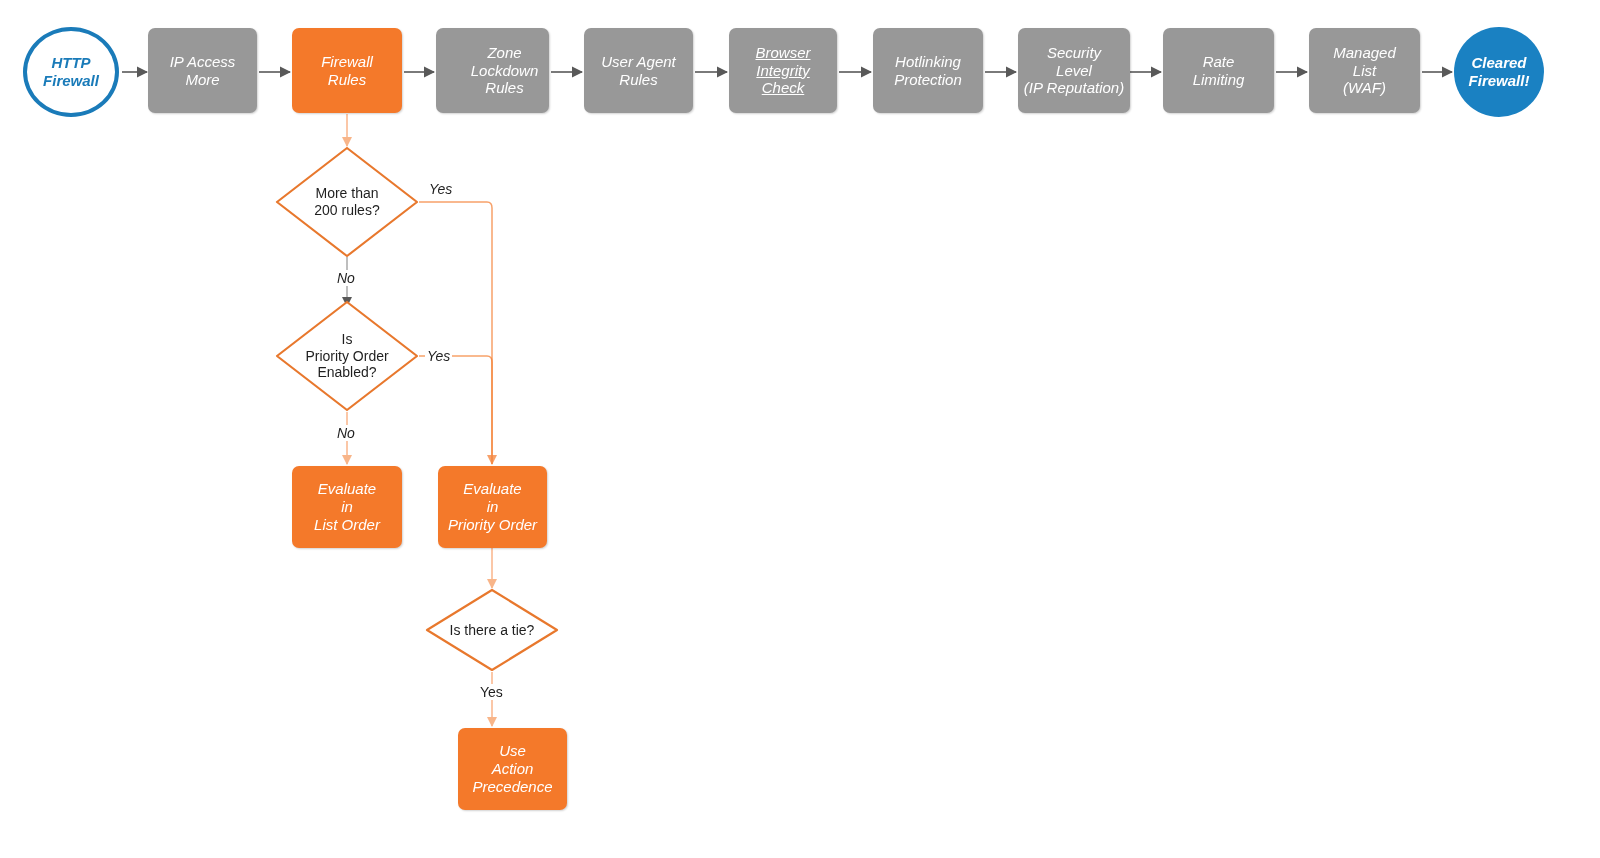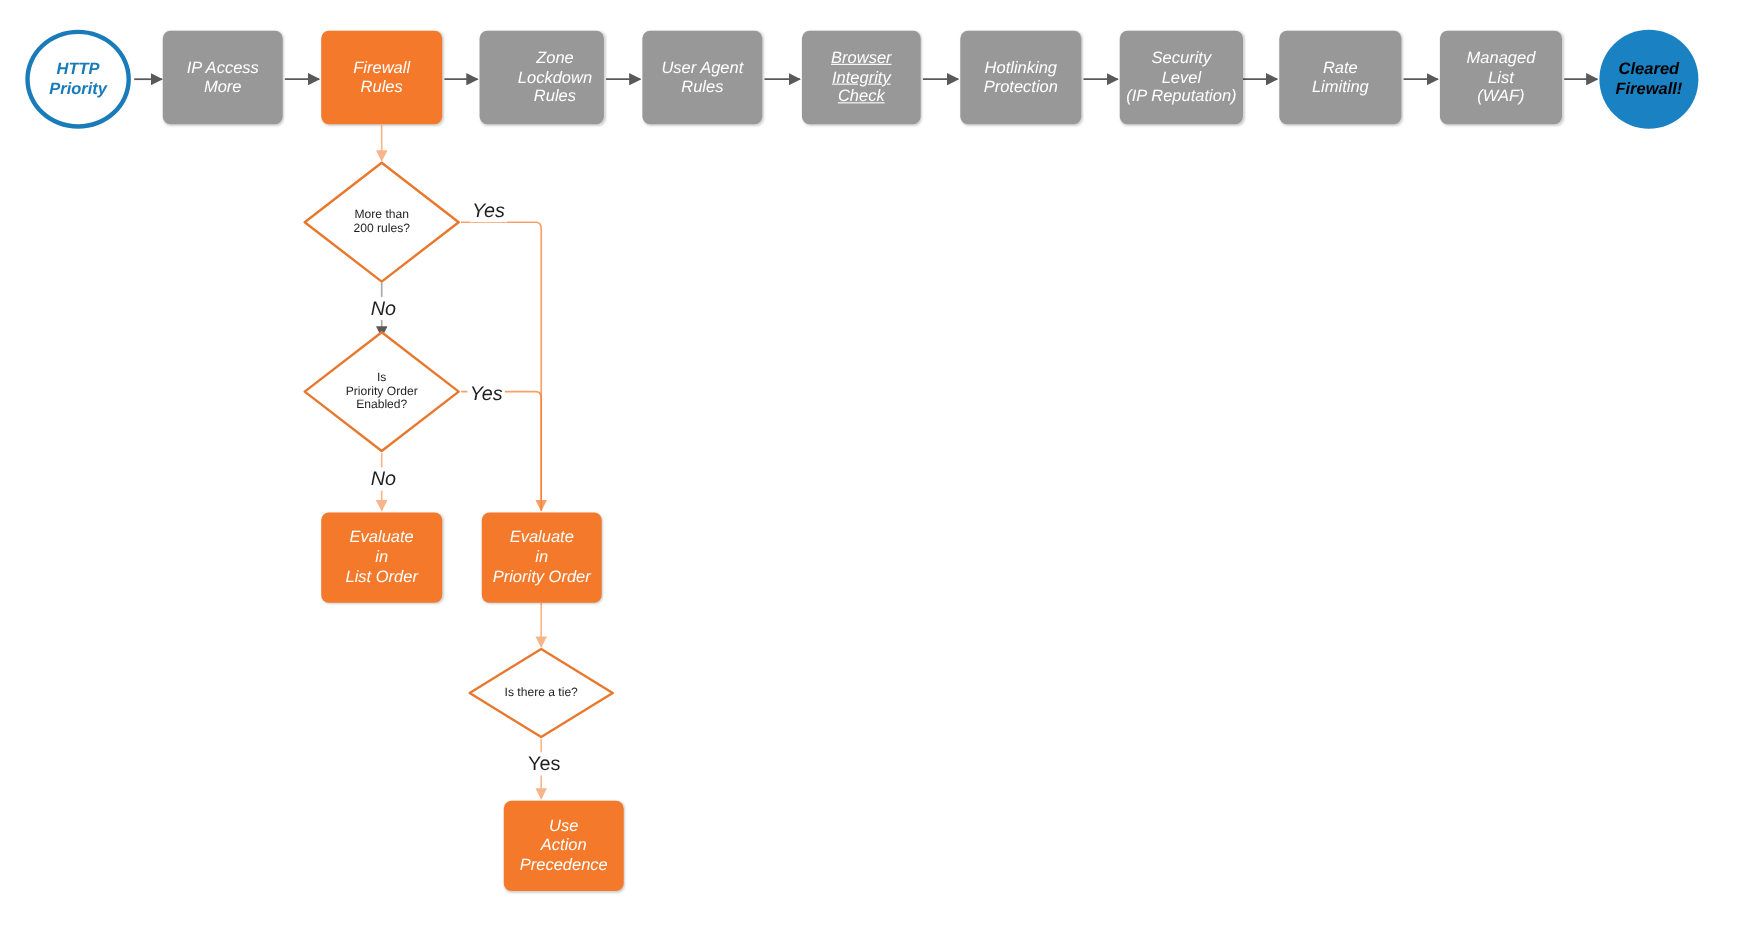--- a/index.html
+++ b/index.html
@@ -53,44 +53,44 @@
     font-size: 15px;
   }
   .term-start {
     background: #ffffff;
     border: 4px solid #1a7bb9;
     color: #1a7bb9;
   }
   .term-end {
     background: #1a81c2;
     border: none;
-    color: #000000;
+    color: #ffffff;
   }
 
   .node-decision {
     background: transparent;
     color: #1f1f1f;
-    font-size: 11px;
+    font-size: 14px;
     font-style: normal;
   }
   .node-decision .diamond-label {
     position: relative;
     z-index: 2;
     padding: 0 4px;
   }
   .diamond-shape {
     position: absolute;
     left: 0; top: 0;
     width: 100%; height: 100%;
     z-index: 1;
   }
 
   .edge-label {
     position: absolute;
-    font-size: 18px;
+    font-size: 14px;
     font-style: italic;
     color: #1f1f1f;
     background: #ffffff;
     padding: 0 2px;
     white-space: nowrap;
   }
   .edge-label.plain { font-style: normal; }
 </style>
 </head>
 <body>
@@ -133,21 +133,21 @@
 
       <line x1="492" y1="672" x2="492" y2="726" marker-end="url(#arrow-orange)" opacity="0.55"></line>
     </g>
 
     <g stroke="#a8a8a8" stroke-width="1.5" fill="none" marker-end="url(#arrow-gray)">
       <line x1="347" y1="257" x2="347" y2="306"></line>
     </g>
   </svg>
 
   <div class="node node-terminator term-start" style="left:23px; top:27px; width:96px; height:90px;">HTTP
-Priority</div>
+Firewall</div>
 
   <div class="node node-process node-gray" style="left:148px; top:28px; width:109px; height:85px;">IP Access
 More</div>
 
   <div class="node node-process node-orange" style="left:292px; top:28px; width:110px; height:85px;">Firewall
 Rules</div>
 
   <div class="node node-process node-gray" style="left:436px; top:28px; width:113px; height:85px;padding-left:24px;">Zone
 Lockdown
 Rules</div>

